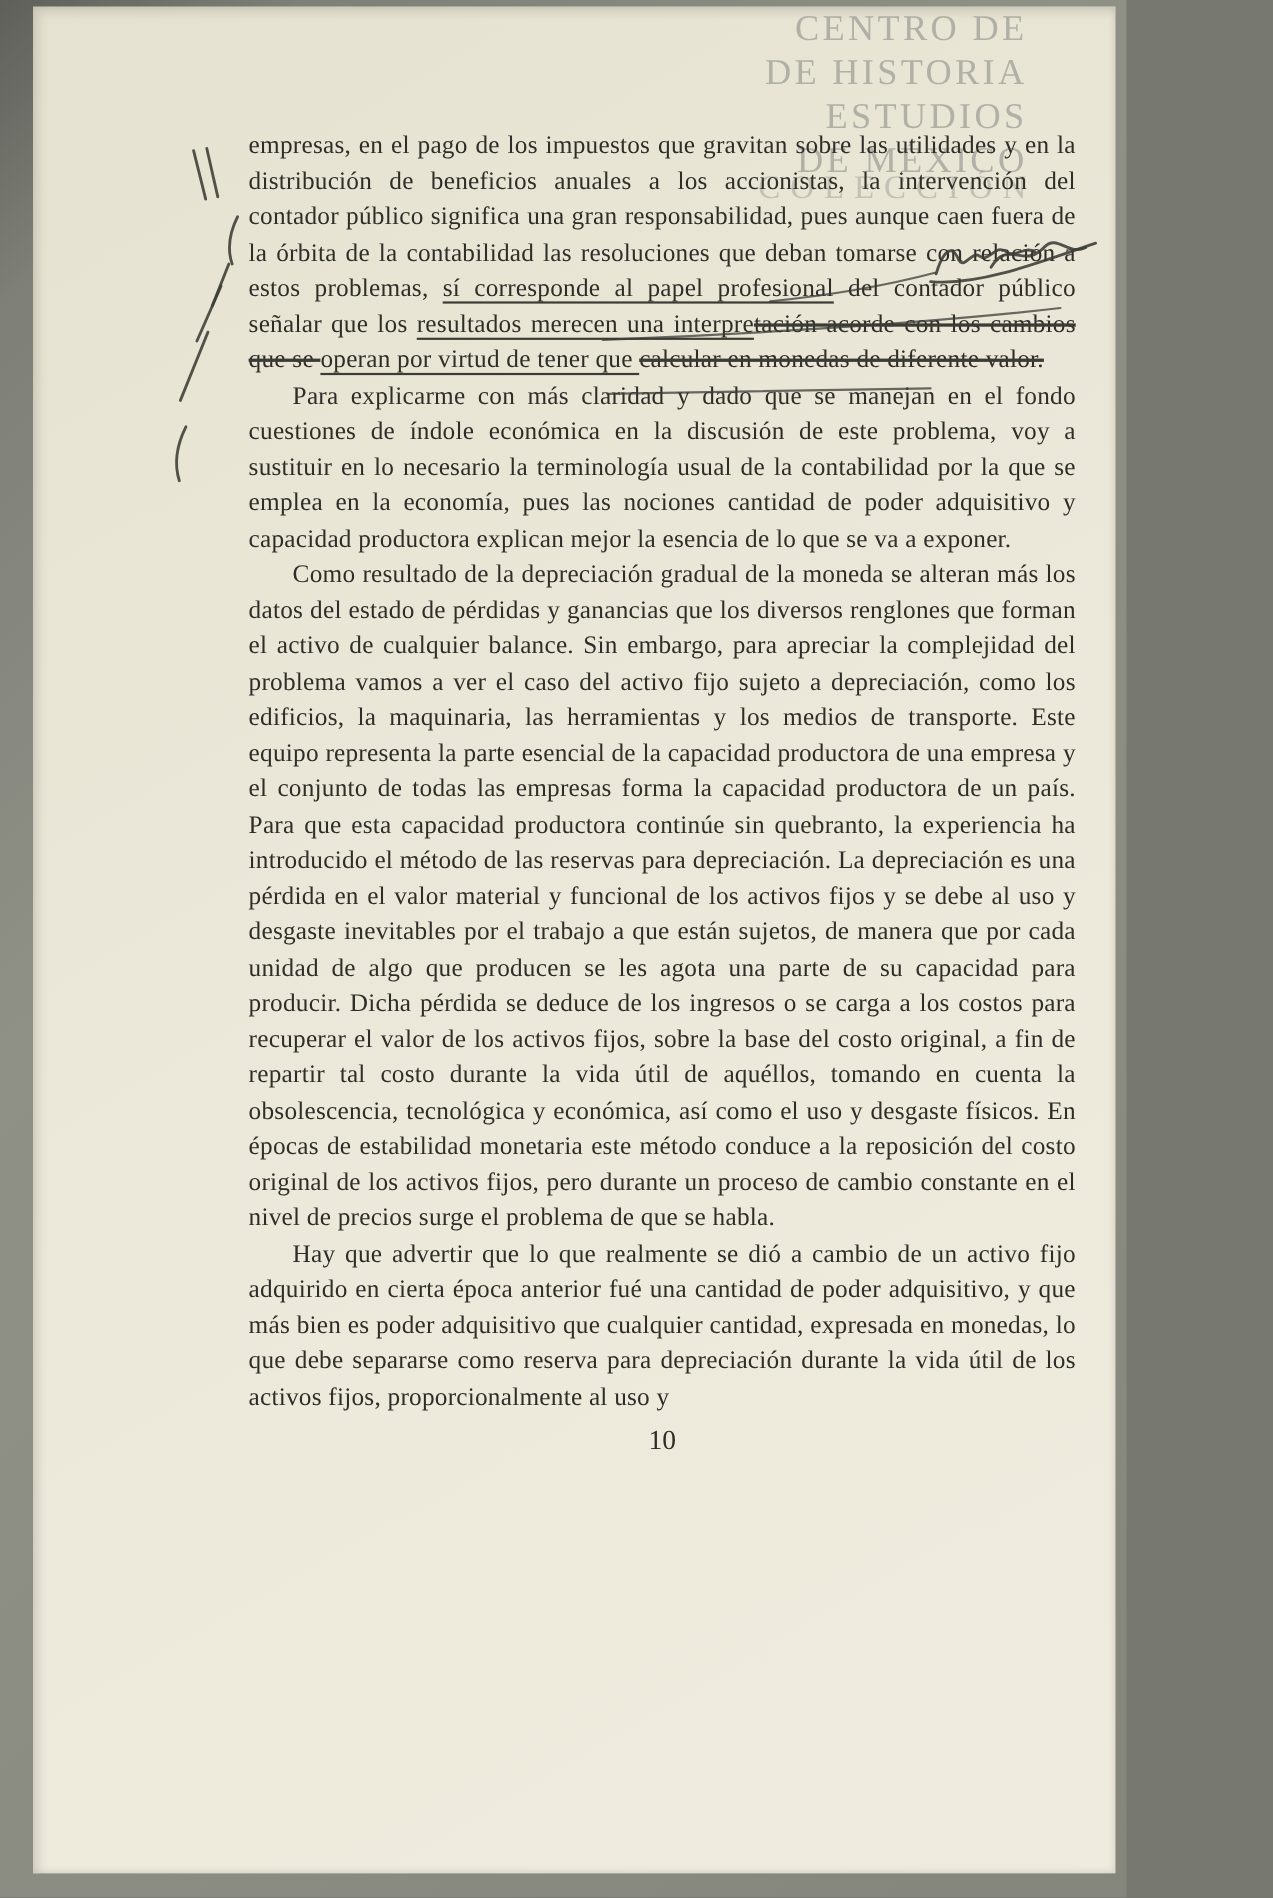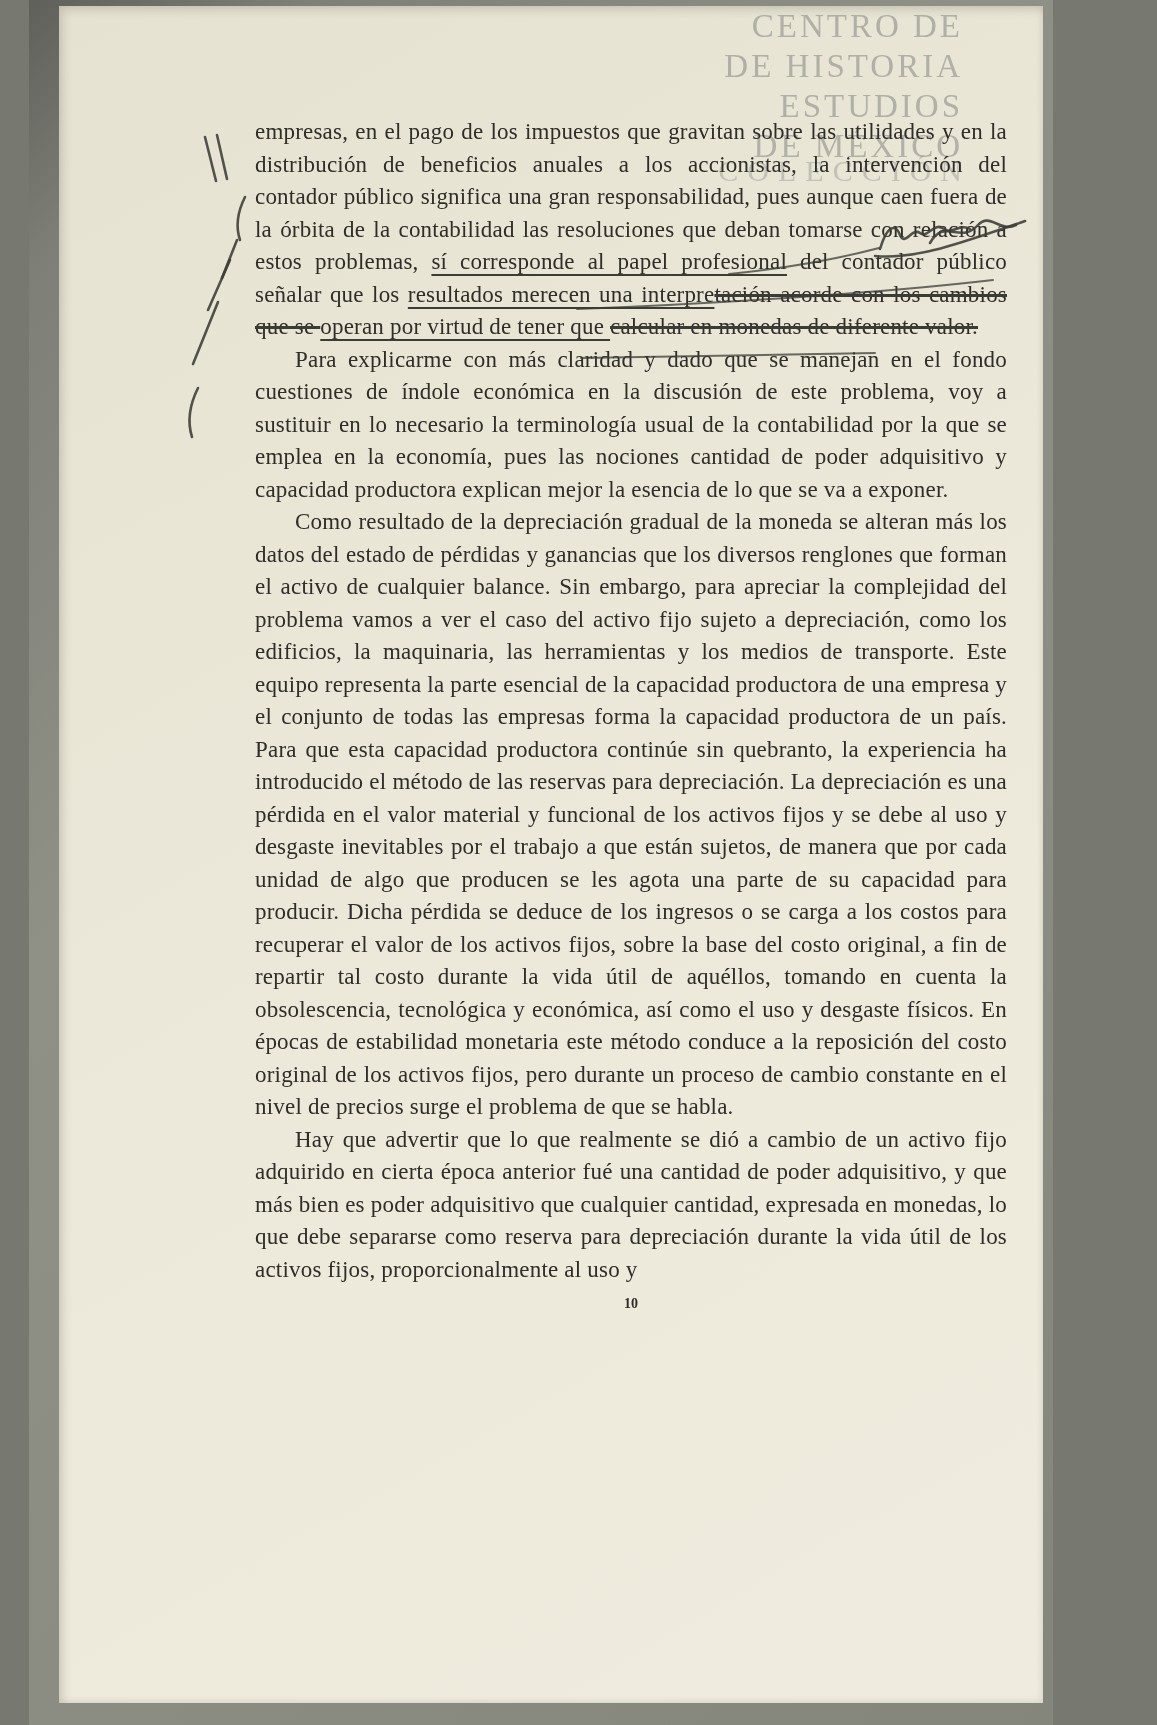--- a/index.html
+++ b/index.html
@@ -15,21 +15,20 @@
     width:1157px;height:1725px;
     font-family:"Liberation Serif", serif;
     background:#777870;
     overflow:hidden;
   }
   .canvas{
     position:relative;
     width:1024px;height:1725px;
     background:linear-gradient(135deg,#5f605a 0%,#7e7f76 10%,#8f9086 35%,#8b8c81 70%,#84857b 100%);
     overflow:hidden;
-    margin-left:29px;
   }
   .page{
     position:absolute;
     left:30px;top:6px;right:10px;bottom:22px;
     background:linear-gradient(150deg,#e6e2d1 0%,#ece8d9 45%,#efecdf 100%);
     box-shadow:inset 4px 4px 10px rgba(60,60,50,0.18), inset -2px -2px 6px rgba(60,60,50,0.08);
   }
   
   .watermark{
     position:absolute;
@@ -79,22 +78,22 @@
   .pen-strike{
     text-decoration:line-through;
     text-decoration-color:var(--pen);
     text-decoration-thickness:2.5px;
   }
   .page-number{
     position:absolute;
     left:196px;width:752px;
     top:1290px;
     text-align:center;
-    font-size:14px;
-    font-weight:bold;
+    font-size:25px;
+    font-weight:normal;
     color:var(--ink);
   }
   .pen-overlay{
     position:absolute;
     left:0;top:0;
     width:1157px;height:1725px;
     pointer-events:none;
   }
   .pen-overlay path{
     fill:none;

